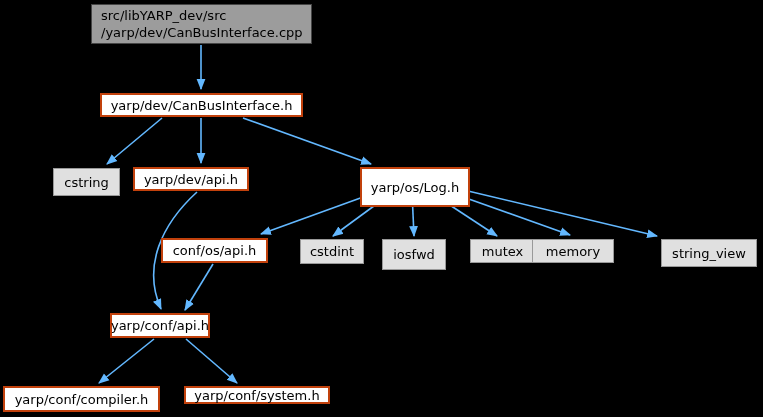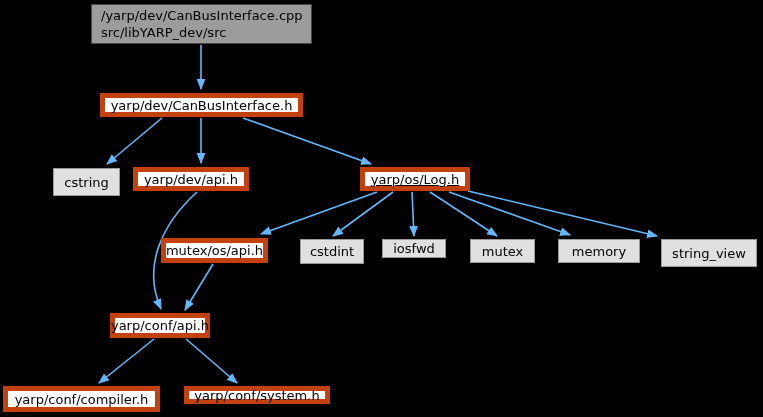--- a/index.html
+++ b/index.html
@@ -25,21 +25,21 @@
     display: flex;
     align-items: center;
     justify-content: center;
     font-size: 13px;
     color: #000000;
     white-space: nowrap;
     cursor: pointer;
   }
   .node-white {
     background: #ffffff;
-    border: 5px solid #c2410c;
+    border: 2px solid #c2410c;
   }
   .node-grayleaf {
     background: #e0e0e0;
     border: 1px solid #999999;
   }
   .node-main {
     background: #9c9c9c;
     border: 1px solid #454545;
     flex-direction: column;
     align-items: flex-start;
@@ -71,41 +71,41 @@
       <path d="M430,192 L497,236" marker-end="url(#arrow)"></path>
       <path d="M449,192 L570,235" marker-end="url(#arrow)"></path>
       <path d="M468,191 L657,236" marker-end="url(#arrow)"></path>
       <path d="M213,264 L185,310" marker-end="url(#arrow)"></path>
       <path d="M154,339 L99,383" marker-end="url(#arrow)"></path>
       <path d="M186,339 L237,383" marker-end="url(#arrow)"></path>
     </g>
   </svg>
 
   <div class="node node-main" style="left:91px; top:4px; width:221px; height:40px;">
+    <span>src/libYARP_dev/src</span>
     <span>/yarp/dev/CanBusInterface.cpp</span>
-    <span>src/libYARP_dev/src</span>
   </div>
 
   <div class="node node-white" style="left:100px; top:93px; width:203px; height:24px;">yarp/dev/CanBusInterface.h</div>
 
   <div class="node node-grayleaf" style="left:53px; top:168px; width:67px; height:28px;">cstring</div>
 
   <div class="node node-white" style="left:133px; top:167px; width:116px; height:24px;">yarp/dev/api.h</div>
 
-  <div class="node node-white" style="left:360px; top:167px; width:110px; height:24px;text-decoration:underline;">yarp/os/Log.h</div>
+  <div class="node node-white" style="left:360px; top:167px; width:110px; height:40px;">yarp/os/Log.h</div>
 
-  <div class="node node-white" style="left:161px; top:238px; width:107px; height:25px;">mutex/os/api.h</div>
+  <div class="node node-white" style="left:161px; top:238px; width:107px; height:25px;">conf/os/api.h</div>
 
   <div class="node node-grayleaf" style="left:291px; top:239px; width:64px; height:25px;margin-left:9px;">cstdint</div>
 
-  <div class="node node-grayleaf" style="left:382px; top:239px; width:64px; height:19px;">iosfwd</div>
+  <div class="node node-grayleaf" style="left:382px; top:239px; width:64px; height:31px;">iosfwd</div>
 
   <div class="node node-grayleaf" style="left:470px; top:239px; width:65px; height:24px;">mutex</div>
 
-  <div class="node node-grayleaf" style="left:558px; top:239px; width:82px; height:24px;">memory</div>
+  <div class="node node-grayleaf" style="left:532px; top:239px; width:82px; height:24px;">memory</div>
 
   <div class="node node-grayleaf" style="left:661px; top:239px; width:96px; height:28px;">string_view</div>
 
   <div class="node node-white" style="left:110px; top:313px; width:100px; height:25px;">yarp/conf/api.h</div>
 
   <div class="node node-white" style="left:3px; top:386px; width:157px; height:26px;">yarp/conf/compiler.h</div>
 
   <div class="node node-white" style="left:184px; top:386px; width:146px; height:18px;">yarp/conf/system.h</div>
 
 </div>

